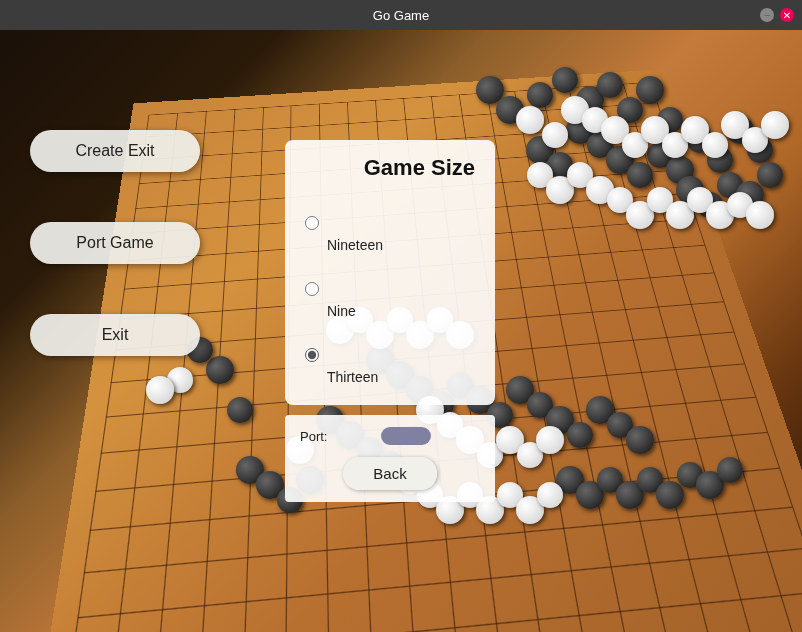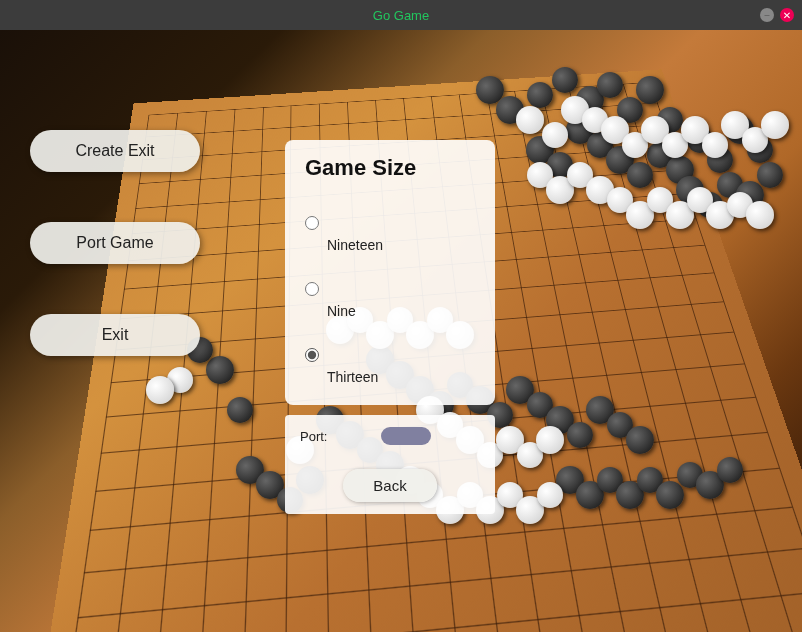--- a/index.html
+++ b/index.html
@@ -19,21 +19,21 @@
       height: 30px;
       background: #3c3c3c;
       display: flex;
       align-items: center;
       justify-content: center;
       position: relative;
       z-index: 10;
     }
 
     .titlebar-title {
-      color: #22c55e;
+      color: #ffffff;
       font-size: 13px;
     }
 
     .titlebar-controls {
       position: absolute;
       right: 8px;
       top: 50%;
       transform: translateY(-50%);
       display: flex;
       gap: 6px;
@@ -172,21 +172,21 @@
       border-radius: 8px;
       padding: 15px 20px 15px 20px;
       min-width: 210px;
     }
 
     .game-size-title {
       font-size: 22px;
       font-weight: bold;
       color: #111;
       margin-bottom: 12px;
-      text-align: left;
+      text-align: right;
     }
 
     .radio-group {
       display: flex;
       flex-direction: column;
       gap: 6px;
       margin-bottom: 5px;
     }
 
     .radio-item {
@@ -252,21 +252,21 @@
 
     .back-button {
       background: rgba(240, 240, 235, 0.95);
       border: none;
       border-radius: 20px;
       padding: 8px 30px;
       font-size: 15px;
       color: #222;
       cursor: pointer;
       display: block;
-      margin: 24px auto 0 auto;
+      margin: 12px auto 0 auto;
       box-shadow: 1px 1px 4px rgba(0,0,0,0.3);
     }
 
     
   </style>
 </head>
 <body>
 
 <div class="titlebar">
   <span class="titlebar-title">Go Game</span>

